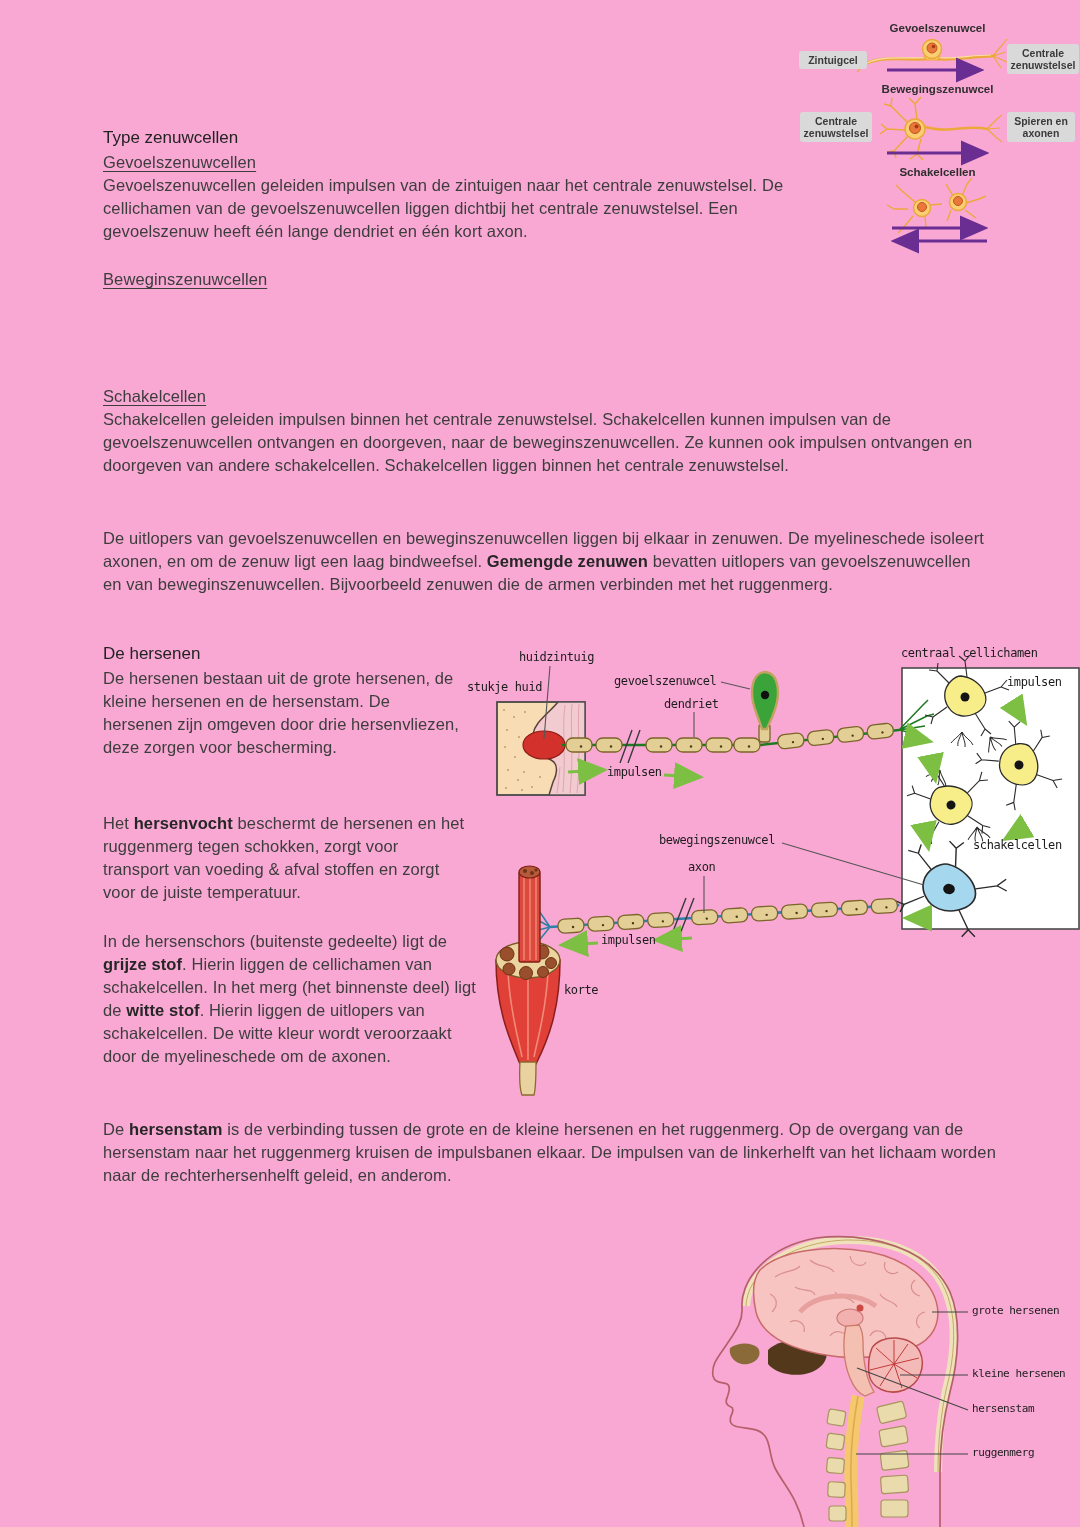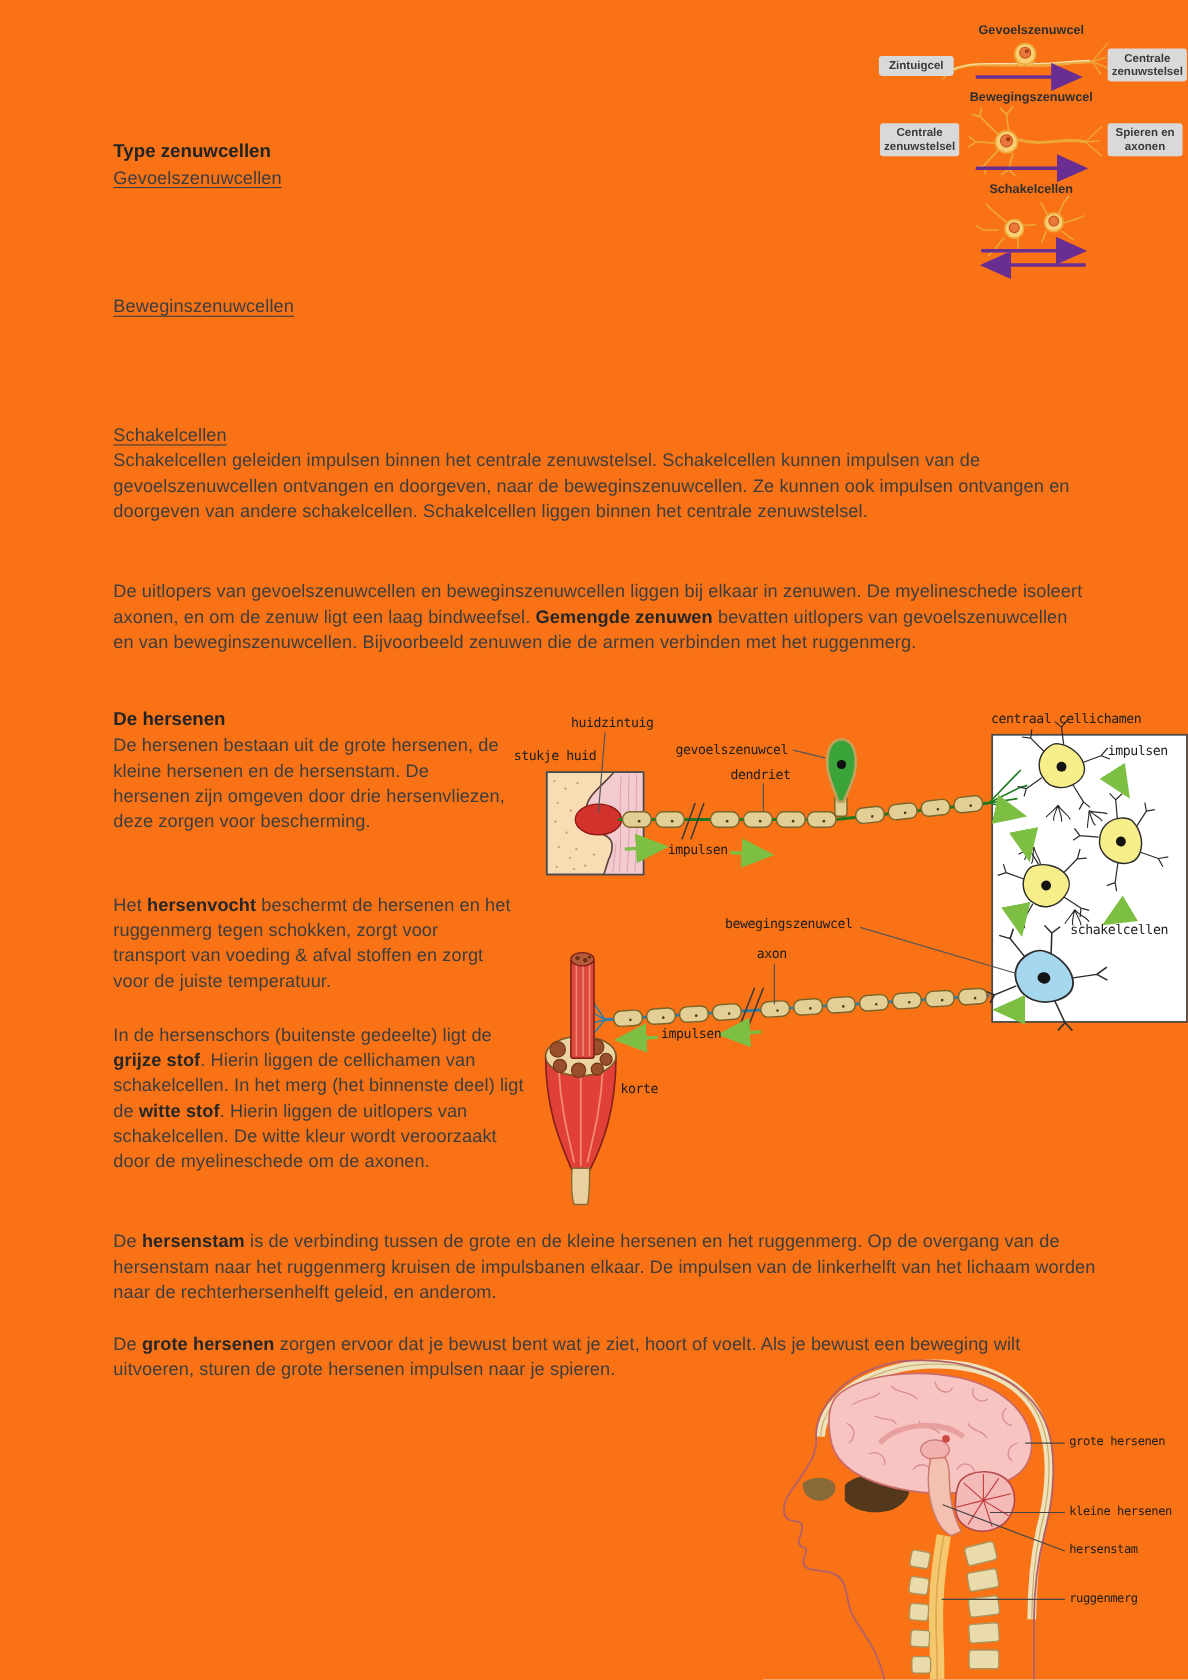--- a/index.html
+++ b/index.html
@@ -1,21 +1,21 @@
 <!DOCTYPE html>
 <html><head>
 <meta charset="utf-8">
 <style>
   html,body{margin:0;padding:0;background:#e9e9e9;}
-  .page{position:relative;width:1080px;height:1527px;background:#f97316;overflow:hidden;
+  .page{position:relative;width:1080px;height:1527px;background:#f9a8d4;overflow:hidden;
         font-family:"Liberation Sans",sans-serif;color:#3d3d3d;}
   .abs{position:absolute;}
   .txt{font-size:16.5px;line-height:23px;letter-spacing:.1px;}
   .txt b{color:#262626;}
-  .h-main{font-size:17px;font-weight:bold;color:#232323;}
+  .h-main{font-size:17px;font-weight:normal;color:#232323;}
   .h-under{text-decoration:underline;text-underline-offset:3px;}
   
   .fig-top{left:795px;top:12px;width:285px;height:242px;}
   .ft-title{position:absolute;left:0;width:285px;text-align:center;font-size:11.5px;
             font-weight:bold;color:#2e2e2e;}
   .ft-box{position:absolute;background:#d9d9d9;border-radius:3px;padding:3px 3px;
           font-size:10.5px;line-height:12px;font-weight:600;color:#3a3a3a;text-align:center;}
   
   .fig-mid{left:450px;top:630px;width:630px;height:470px;}
   .fig-headd{left:700px;top:1232px;width:380px;height:295px;}
@@ -89,38 +89,38 @@
     <div class="ft-box" style="left:212px;top:32px;width:66px">Centrale zenuwstelsel</div>
     <div class="ft-title" style="top:71px">Bewegingszenuwcel</div>
     <div class="ft-box" style="left:5px;top:100px;width:66px">Centrale zenuwstelsel</div>
     <div class="ft-box" style="left:212px;top:100px;width:62px">Spieren en axonen</div>
     <div class="ft-title" style="top:154px">Schakelcellen</div>
   </figure>
 
   <div class="abs h-main" style="left:103px;top:128px">Type zenuwcellen</div>
 
   <div class="abs txt h-under" style="left:103px;top:151px">Gevoelszenuwcellen</div>
+  <div class="abs txt" style="left:103px;top:174px;width:685px">Gevoelszenuwcellen geleiden impulsen van de zintuigen naar het centrale zenuwstelsel. De cellichamen van de gevoelszenuwcellen liggen dichtbij het centrale zenuwstelsel. Een gevoelszenuw heeft één lange dendriet en één kort axon.</div>
 
   <div class="abs txt h-under" style="left:103px;top:268px">Beweginszenuwcellen</div>
 
   <div class="abs txt h-under" style="left:103px;top:385px">Schakelcellen</div>
   <div class="abs txt" style="left:103px;top:408px;width:878px">Schakelcellen geleiden impulsen binnen het centrale zenuwstelsel. Schakelcellen kunnen impulsen van de gevoelszenuwcellen ontvangen en doorgeven, naar de beweginszenuwcellen. Ze kunnen ook impulsen ontvangen en doorgeven van andere schakelcellen. Schakelcellen liggen binnen het centrale zenuwstelsel.</div>
 
   <div class="abs txt" style="left:103px;top:527px;width:884px"><span>De uitlopers van gevoelszenuwcellen en beweginszenuwcellen liggen bij elkaar in zenuwen. De myelineschede isoleert axonen, en om de zenuw ligt een laag bindweefsel. </span><b>Gemengde zenuwen</b><span> bevatten uitlopers van gevoelszenuwcellen en van beweginszenuwcellen. Bijvoorbeeld zenuwen die de armen verbinden met het ruggenmerg.</span></div>
 
   <div class="abs h-main" style="left:103px;top:644px">De hersenen</div>
   <div class="abs txt" style="left:103px;top:667px;width:358px">De hersenen bestaan uit de grote hersenen, de kleine hersenen en de hersenstam. De hersenen zijn omgeven door drie hersenvliezen, deze zorgen voor bescherming.</div>
 
   <div class="abs txt" style="left:103px;top:930px;width:378px"><span>In de hersenschors (buitenste gedeelte) ligt de </span><b>grijze stof</b><span>. Hierin liggen de cellichamen van schakelcellen. In het merg (het binnenste deel) ligt de </span><b>witte stof</b><span>. Hierin liggen de uitlopers van schakelcellen. De witte kleur wordt veroorzaakt door de myelineschede om de axonen.</span></div>
 
   <div class="abs txt" style="left:103px;top:812px;width:364px"><span>Het </span><b>hersenvocht</b><span> beschermt de hersenen en het ruggenmerg tegen schokken, zorgt voor transport van voeding &amp; afval stoffen en zorgt voor de juiste temperatuur.</span></div>
 
   <div class="abs txt" style="left:103px;top:1118px;width:908px"><span>De </span><b>hersenstam</b><span> is de verbinding tussen de grote en de kleine hersenen en het ruggenmerg. Op de overgang van de hersenstam naar het ruggenmerg kruisen de impulsbanen elkaar. De impulsen van de linkerhelft van het lichaam worden naar de rechterhersenhelft geleid, en anderom.</span></div>
 
-  <div class="abs txt" style="left:103px;top:1211px;width:890px"><span>De </span><b>grote hersenen</b><span> zorgen ervoor dat je bewust bent wat je ziet, hoort of voelt. Als je bewust een beweging wilt uitvoeren, sturen de grote hersenen impulsen naar je spieren.</span></div>
 
   <figure class="abs fig-mid" style="margin:12px">
     <svg width="630" height="470" viewBox="0 0 630 470">
       <defs>
         <marker id="ga" markerWidth="10" markerHeight="9" refX="8" refY="4.5" orient="auto">
           <path d="M0,0 L10,4.5 L0,9 Z" fill="#7cbf43"></path>
         </marker>
         <g id="ncell">
           <g stroke="#2b2b2b" stroke-width="1.1" fill="none">
             <path d="M20,-4 L36,-10 M36,-10 L42,-17 M36,-10 L44,-7"></path>

